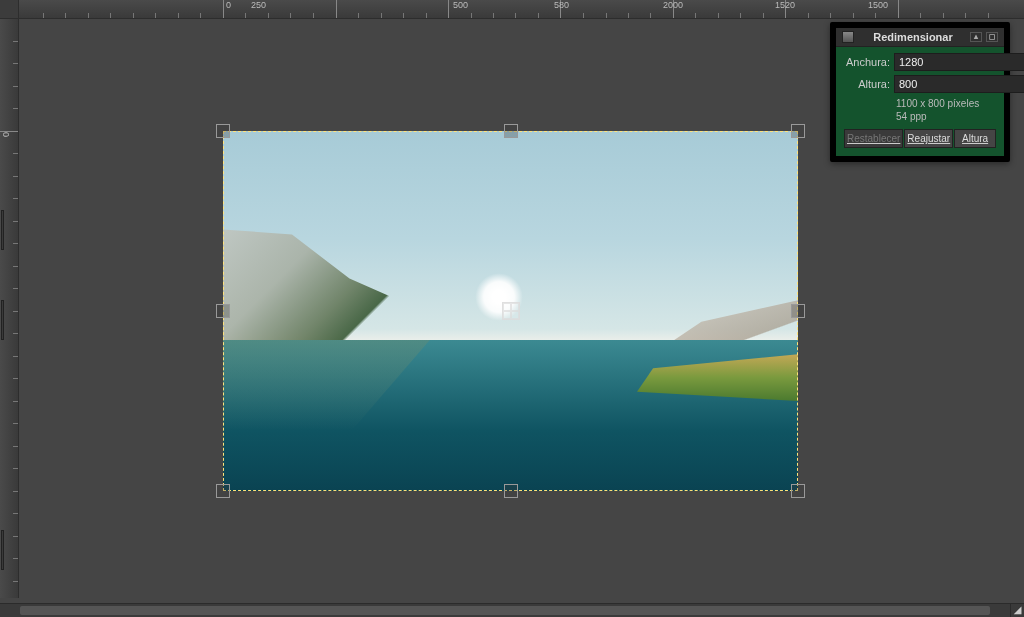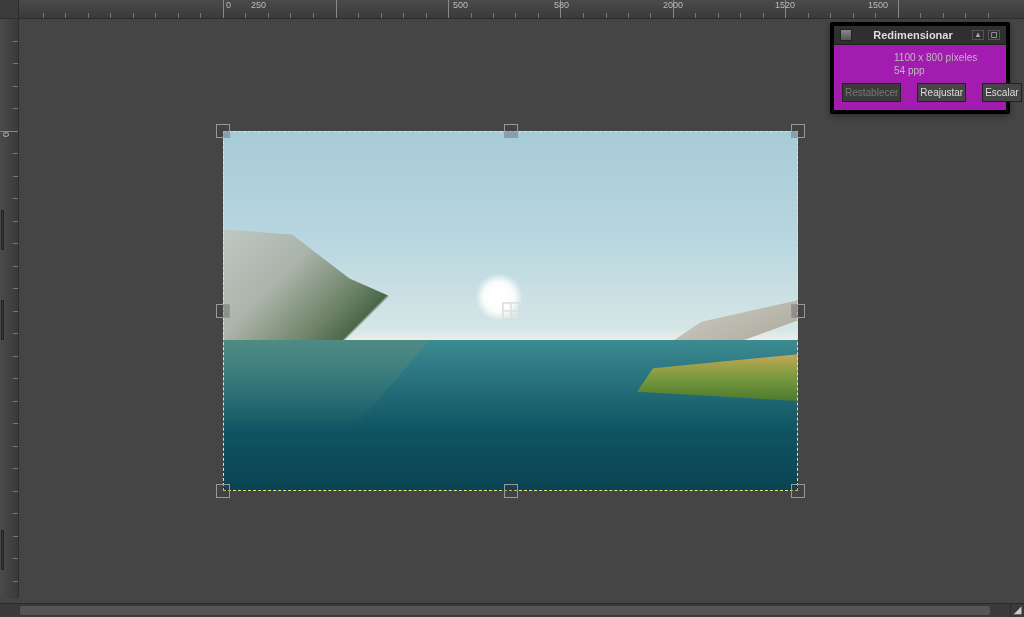--- a/index.html
+++ b/index.html
@@ -200,22 +200,22 @@
     font-size: 10px;
     text-align: center;
     line-height: 12px;
   }
 
   
   .panel {
     position: absolute;
     top: 22px; right: 14px;
     width: 180px;
-    background: #a21caf;
-    border: 4px solid #000000;
+    background: #14532d;
+    border: 6px solid #000000;
     box-shadow: 0 2px 6px rgba(0,0,0,.4);
     border-radius: 2px;
   }
   .panel-title {
     display: flex;
     align-items: center;
     padding: 3px 6px;
     background: #2f2f2f;
     border-bottom: 1px solid #222;
     font-weight: bold;
@@ -267,22 +267,23 @@
     outline: none;
   }
   .info-line {
     margin-left: 52px;
     font-size: 10px;
     color: #bbb;
     line-height: 13px;
   }
   .button-row {
     display: flex;
-    gap: 16px;
+    gap: 1px;
     margin-top: 6px;
+    text-decoration: underline;
   }
   .button-row button {
     flex: 1;
     background: #454545;
     border: 1px solid #222;
     color: #ddd;
     font-size: 10px;
     padding: 3px 2px;
     cursor: pointer;
   }
@@ -427,23 +428,42 @@
 <div class="nav-corner">◢</div>
 
 <div class="panel">
   <div class="panel-title">
     <span class="t-icon"></span>
     <span class="title-text">Redimensionar</span>
     <span class="mini-btn">▴</span>
     <span class="mini-btn">◻</span>
   </div>
   <div class="panel-body">
+    <div style="display:flex; gap:4px;">
+      <div style="flex:1">
+        <div class="row">
+          <label>Anchura:</label>
+          <div class="num-input">
+            <input value="1280" style="">
+
+          </div>
+        </div>
+        <div class="row">
+          <label>Altura:</label>
+          <div class="num-input">
+            <input value="800" style="">
+
+          </div>
+        </div>
+      </div>
+
+    </div>
 
     <div class="info-line">1100 x 800 píxeles</div>
     <div class="info-line">54 ppp</div>
 
     <div class="button-row">
       <button class="disabled">Restablecer</button>
       <button>Reajustar</button>
-      <button>Escalar</button>
+      <button>Altura</button>
     </div>
   </div>
 </div>
 
 </body></html>

